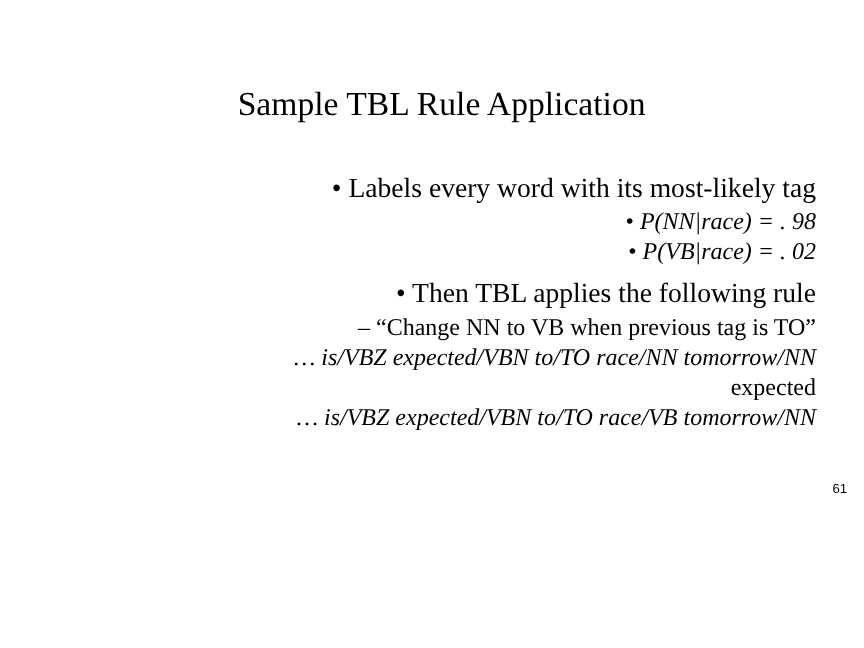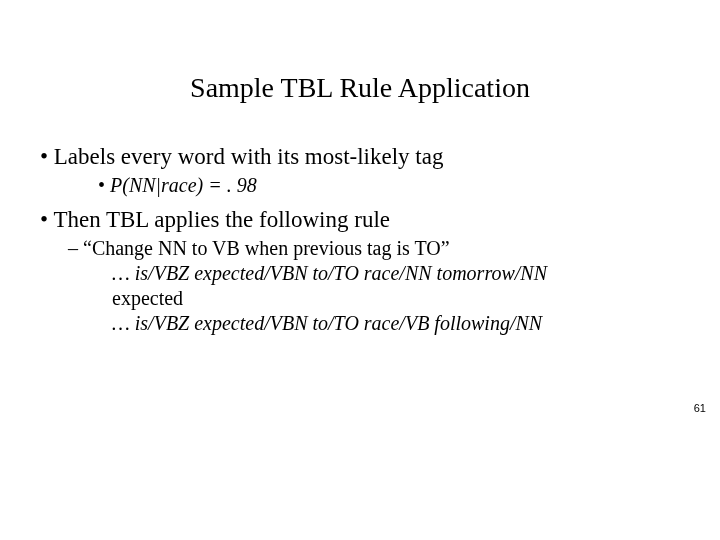--- a/index.html
+++ b/index.html
@@ -10,29 +10,31 @@
     background: #fff;
     font-family: "Times New Roman", Times, serif;
     color: #000;
     position: relative;
   }
   .slide {
     width: 720px;
     height: 428px;
     position: relative;
     box-sizing: border-box;
+    padding-left: 16px;
   }
   .title {
     text-align: center;
     font-size: 28px;
     padding-top: 72px;
   }
   .body {
     padding: 30px 40px 0 40px;
     font-size: 23px;
+    text-align: right;
   }
   .b1 { margin: 10px 0 4px 0; }
   .b2 { font-size: 20px; margin: 2px 0 2px 28px; }
   .b3 { font-size: 20px; margin: 2px 0 2px 58px; }
   .bodyline { font-size: 20px; margin: 2px 0 2px 72px; }
   .bullet-dot::before { content: "•  "; }
   .bullet-dash::before { content: "– "; }
   .it { font-style: italic; }
   .footer-date {
     position: absolute;
@@ -61,35 +63,38 @@
   <div class="body">
 
     <div class="b1 bullet-dot">
       <span>Labels every word with its most-likely tag</span>
     </div>
 
 
     <div class="b3 bullet-dot">
       <span class="it">P(NN|race) = . 98</span>
     </div>
+    <div class="b3 bullet-dot">
+      <span class="it">P(VB|race) = . 02</span>
+    </div>
 
     <div class="b1 bullet-dot">
       <span>Then TBL applies the following rule</span>
     </div>
 
     <div class="b2 bullet-dash">
       <span>“Change NN to VB when previous tag is TO”</span>
     </div>
 
     <div class="bodyline">
       <span class="it">… is/VBZ expected/VBN to/TO race/NN tomorrow/NN</span>
     </div>
     <div class="bodyline">
       <span>expected</span>
     </div>
     <div class="bodyline">
-      <span class="it">… is/VBZ expected/VBN to/TO race/VB following/NN</span>
+      <span class="it">… is/VBZ expected/VBN to/TO race/VB tomorrow/NN</span>
     </div>
 
   </div>
 
   <div class="footer-page">61</div>
 </div>
 
 </body></html>

